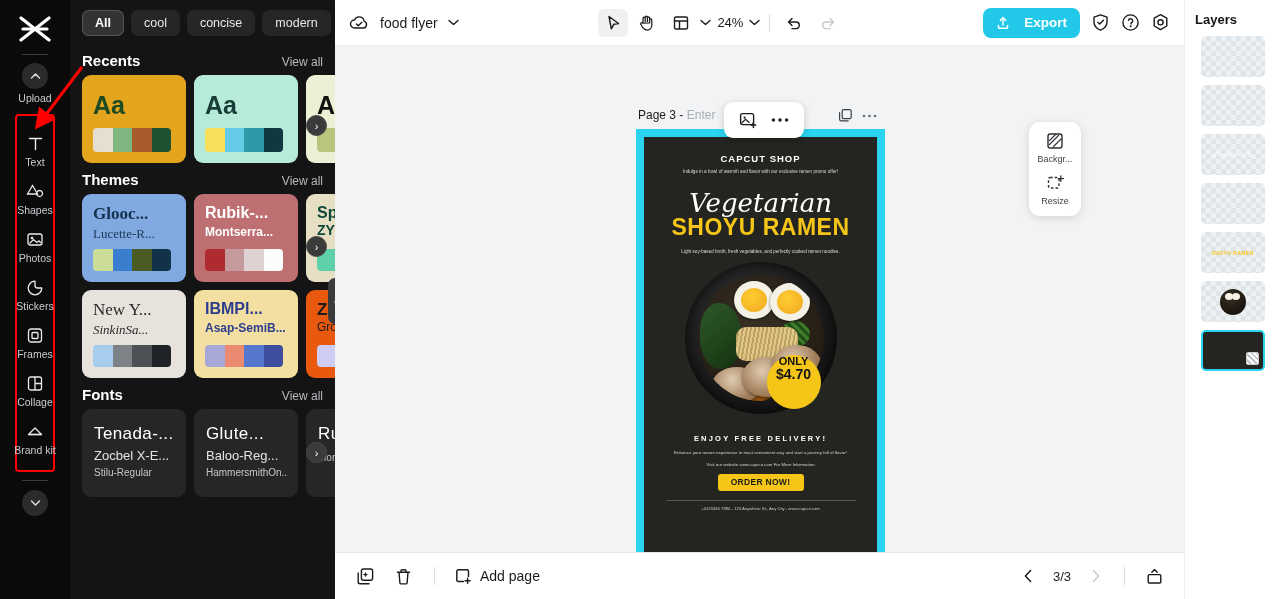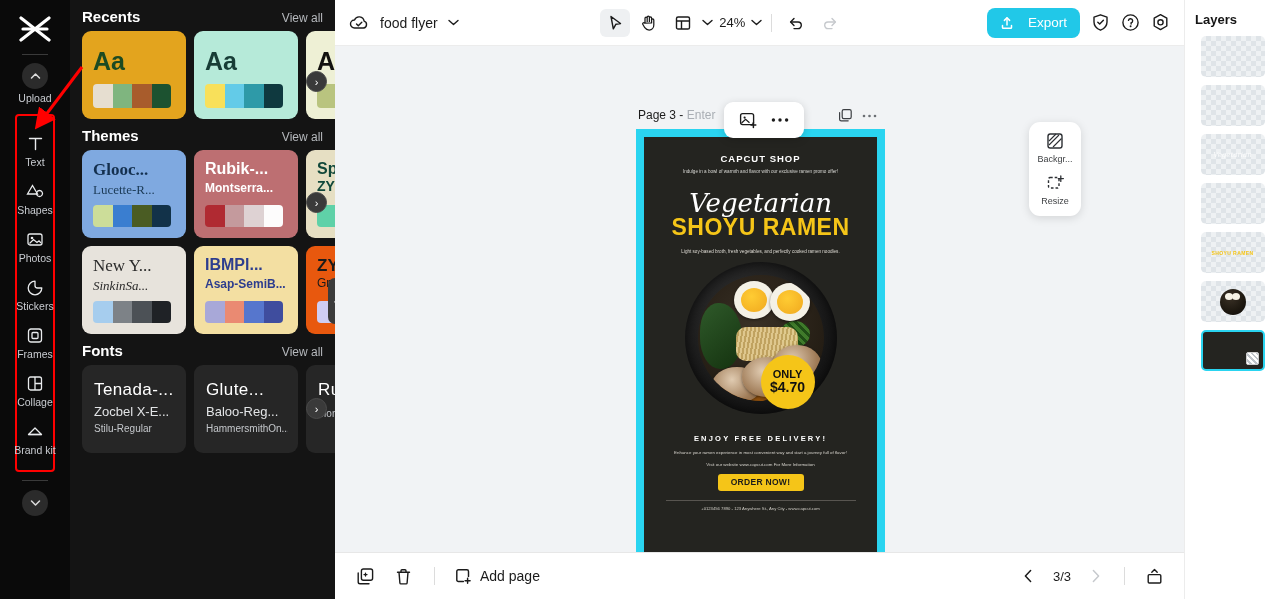--- a/index.html
+++ b/index.html
@@ -91,21 +91,21 @@
   .doc-title { font-size: 14px; color: #1b1b1b; }
   .tb-center { flex: 1; display: flex; align-items: center; justify-content: center; gap: 4px; }
   .tb-right { display: flex; align-items: center; gap: 11px; }
   .tool-btn { width: 30px; height: 28px; border-radius: 6px; display:flex; align-items:center; justify-content:center; cursor:pointer;}
   .tool-btn.sel { background: #eef0f2; }
   .zoomval { font-size: 13px; color: #1b1b1b; min-width: 30px; text-align:center;}
   .vsep { width: 1px; height: 18px; background: #dcdcdc; margin: 0 5px; }
   .export-btn {
     background: #21c8e8; color: #fff; border-radius: 8px; height: 30px;
     display: flex; align-items: center; gap: 14px; padding: 0 13px;
-    font-size: 13.5px; font-weight: normal; cursor: pointer;
+    font-size: 13.5px; font-weight: bold; cursor: pointer;
   }
 
   .canvas-area { flex: 1; background: #f1f3f5; position: relative; overflow: hidden; }
 
   .page-label { position: absolute; left: 303px; top: 62px; font-size: 12px; color: #1b1b1b; }
   .page-label .ph { color: #a9aeb4; }
   .page-tools { position: absolute; left: 503px; top: 62px; display:flex; gap:9px; align-items:center;}
   .page-float {
     position: absolute; left: 389px; top: 56px; width: 80px; height: 36px;
     background: #fff; border-radius: 9px; box-shadow: 0 2px 9px rgba(0,0,0,.16);
@@ -139,22 +139,22 @@
   .kale { position:absolute; border-radius: 45% 55% 50% 50%; background: linear-gradient(140deg,#2f5a2a,#14320f); }
   .noodle { position:absolute; left:38px; top:52px; width:62px; height:34px; border-radius:10px;
     background: repeating-linear-gradient(100deg,#e8cf93 0 2px,#c7a863 2px 4px); opacity:.95;}
   .chashu { position:absolute; border-radius:50%; background: radial-gradient(circle at 40% 35%, #e0cbb1, #a07c58 60%, #7d5b3c 100%); box-shadow:0 1px 3px rgba(0,0,0,.45);}
   .broth { position:absolute; left:22px; top:96px; width:58px; height:32px; border-radius:50%;
     background: radial-gradient(circle at 40% 40%, #b56a14, #7a3f08); opacity:.95;}
   .scallion { position:absolute; right:14px; top:46px; width:30px; height:26px; border-radius:50%;
     background: repeating-linear-gradient(45deg,#3f7a2a 0 3px,#1f4d15 3px 6px);}
 
   .badge {
-    position: absolute; right: 22px; bottom: 5px; width: 54px; height: 54px; border-radius: 50%;
-    background: #f5c518; display:flex; flex-direction:column; align-items:center; justify-content:center;
+    position: absolute; right: 16px; bottom: 5px; width: 54px; height: 54px; border-radius: 50%;
+    background: #f5c518; display:flex; flex-direction:column; align-items:center; 
     color: #111; z-index: 5;
   }
   .badge .b1 { font-size: 11px; font-weight: bold; line-height: 12px;}
   .badge .b2 { font-size: 14px; font-weight: bold; line-height: 15px;}
 
   .f-delivery { color:#fff; font-size: 7.5px; font-weight: bold; letter-spacing: 2.2px; text-align:center; margin-top: 20px;}
   .f-body { color:#d6d3cc; font-size: 4.4px; text-align:center; margin: 6px 18px 0; line-height: 7px;}
   .f-visit { color:#d6d3cc; font-size: 4.4px; text-align:center; margin: 6px 12px 0;}
   .order-btn {
     width: 86px; height: 17px; margin: 7px auto 0; background:#f5c518; border-radius: 3px;
@@ -320,20 +320,27 @@
           <marker id="ah" markerWidth="7" markerHeight="7" refX="3" refY="3.5" orient="auto">
             <path d="M0 0 L7 3.5 L0 7 z" fill="#ff0000"></path>
           </marker>
         </defs>
       <line x1="52" y1="5" x2="12" y2="58" stroke="#ff0000" stroke-width="3" marker-end="url(#ah)"></line>
     </svg>
   </div>
 
   <div class="panel">
 
+    <div class="chips">
+      <div class="chip active">All</div>
+      <div class="chip">cool</div>
+      <div class="chip">concise</div>
+      <div class="chip">modern</div>
+
+    </div>
 
     <div class="sec-head">
       <div class="sec-title">Recents</div>
       <div class="sec-link">View all</div>
     </div>
     <div class="row">
       <div class="tcard" style="background:#e3a41e">
         <div class="tc-txt" style="color:#1c4a22;font-size:25px;font-weight:bold;">Aa</div>
         <div class="swatches">
           <div style="background:#e6ded0"></div>

